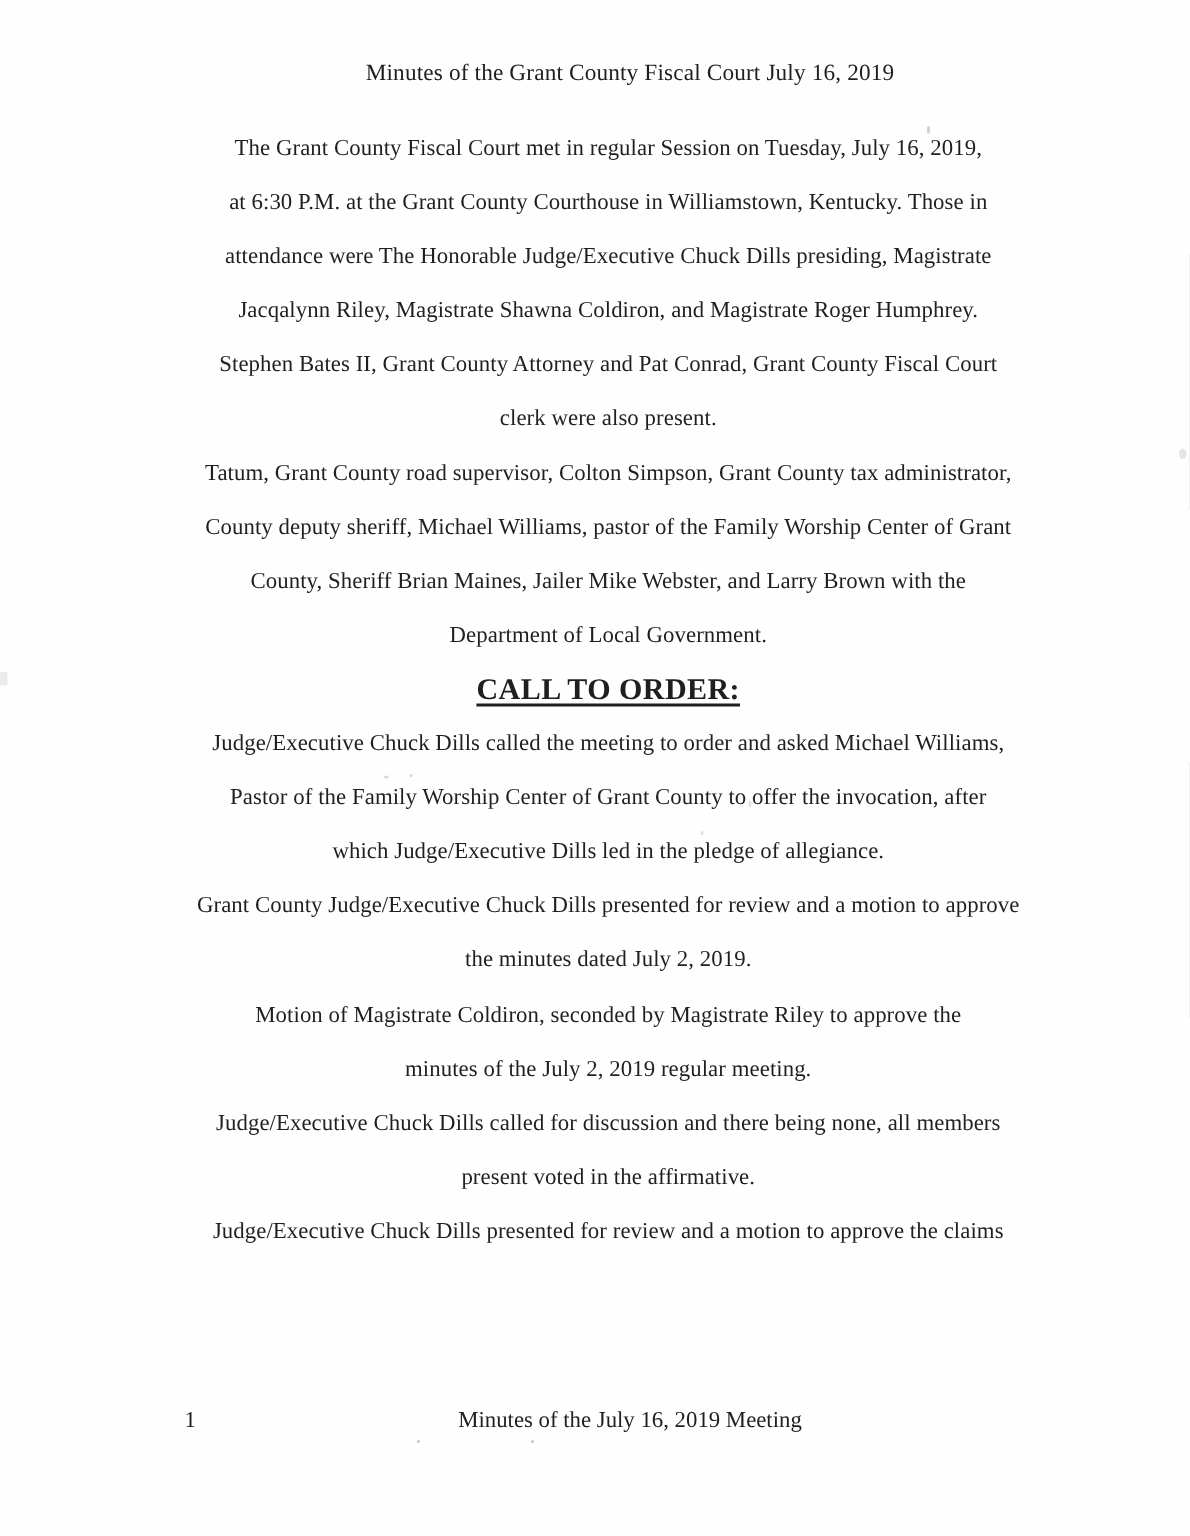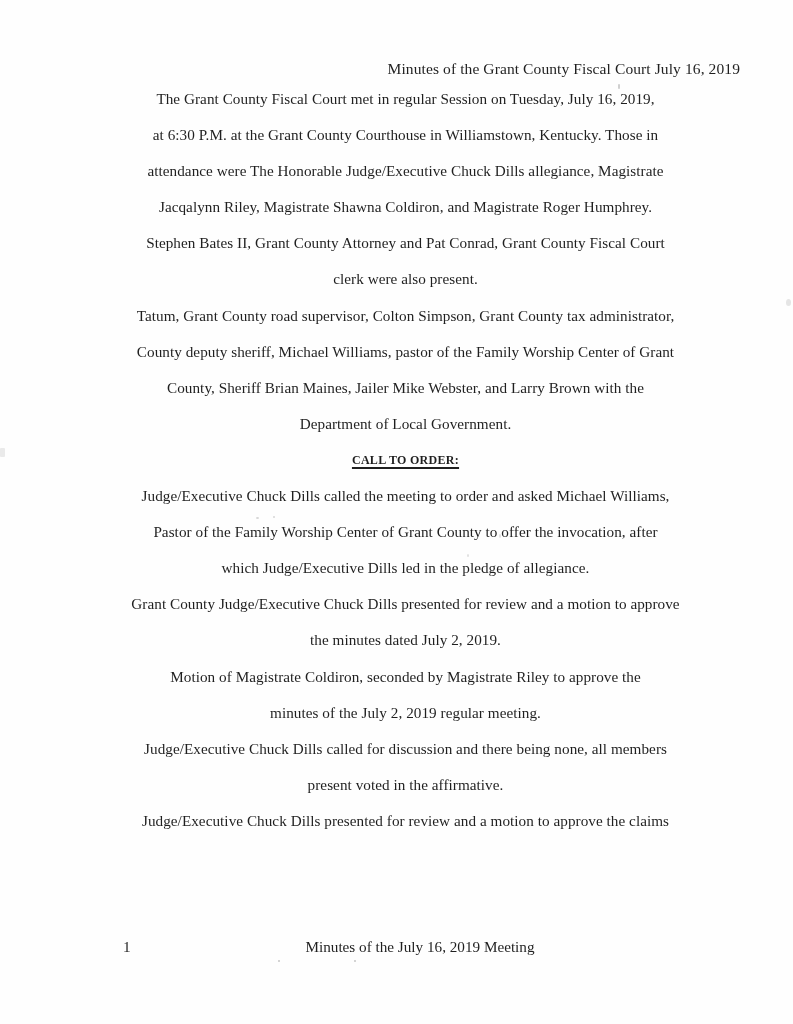--- a/index.html
+++ b/index.html
@@ -15,43 +15,42 @@
     background: #fefefe;
     color: #1f1f1f;
     font-family: "Liberation Serif", "DejaVu Serif", serif;
     overflow: hidden;
   }
   .doc-title {
     position: absolute;
     top: 40px;
     left: 100px;
     width: 640px;
-    text-align: right;
+    text-align: center;
     font-size: 15.5px;
     line-height: 18px;
     letter-spacing: 0.1px;
     white-space: nowrap;
-    margin-top: 20px;
   }
   .doc-body {
     position: absolute;
     top: 81px;
     left: 123px;
     width: 565px;
     font-size: 15.2px;
     line-height: 36.1px;
     letter-spacing: 0.05px;
     text-align: center;
   }
   .doc-body .line {
     white-space: nowrap;
   }
   .doc-body .heading {
     font-weight: 700;
-    font-size: 12px;
+    font-size: 20px;
     letter-spacing: 0.3px;
     text-decoration: underline;
     text-decoration-thickness: 1.5px;
     text-underline-offset: 3px;
     white-space: nowrap;
   }
   .doc-footer {
     position: absolute;
     top: 929px;
     left: 0;
@@ -92,21 +91,21 @@
 </head>
 <body>
 
 <div class="page">
 
   <div class="doc-title">Minutes of the Grant County Fiscal Court July 16, 2019</div>
 
   <div class="doc-body" id="doc-body">
       <div class="line">The Grant County Fiscal Court met in regular Session on Tuesday, July 16, 2019,</div>
       <div class="line">at 6:30 P.M. at the Grant County Courthouse in Williamstown, Kentucky. Those in</div>
-      <div class="line">attendance were The Honorable Judge/Executive Chuck Dills allegiance, Magistrate</div>
+      <div class="line">attendance were The Honorable Judge/Executive Chuck Dills presiding, Magistrate</div>
       <div class="line">Jacqalynn Riley, Magistrate Shawna Coldiron, and Magistrate Roger Humphrey.</div>
       <div class="line">Stephen Bates II, Grant County Attorney and Pat Conrad, Grant County Fiscal Court</div>
       <div class="line">clerk were also present.</div>
       <div class="line">Tatum, Grant County road supervisor, Colton Simpson, Grant County tax administrator,</div>
       <div class="line">County deputy sheriff, Michael Williams, pastor of the Family Worship Center of Grant</div>
       <div class="line">County, Sheriff Brian Maines, Jailer Mike Webster, and Larry Brown with the</div>
       <div class="line">Department of Local Government.</div>
       <div class="heading">CALL TO ORDER:</div>
       <div class="line">Judge/Executive Chuck Dills called the meeting to order and asked Michael Williams,</div>
       <div class="line">Pastor of the Family Worship Center of Grant County to offer the invocation, after</div>

